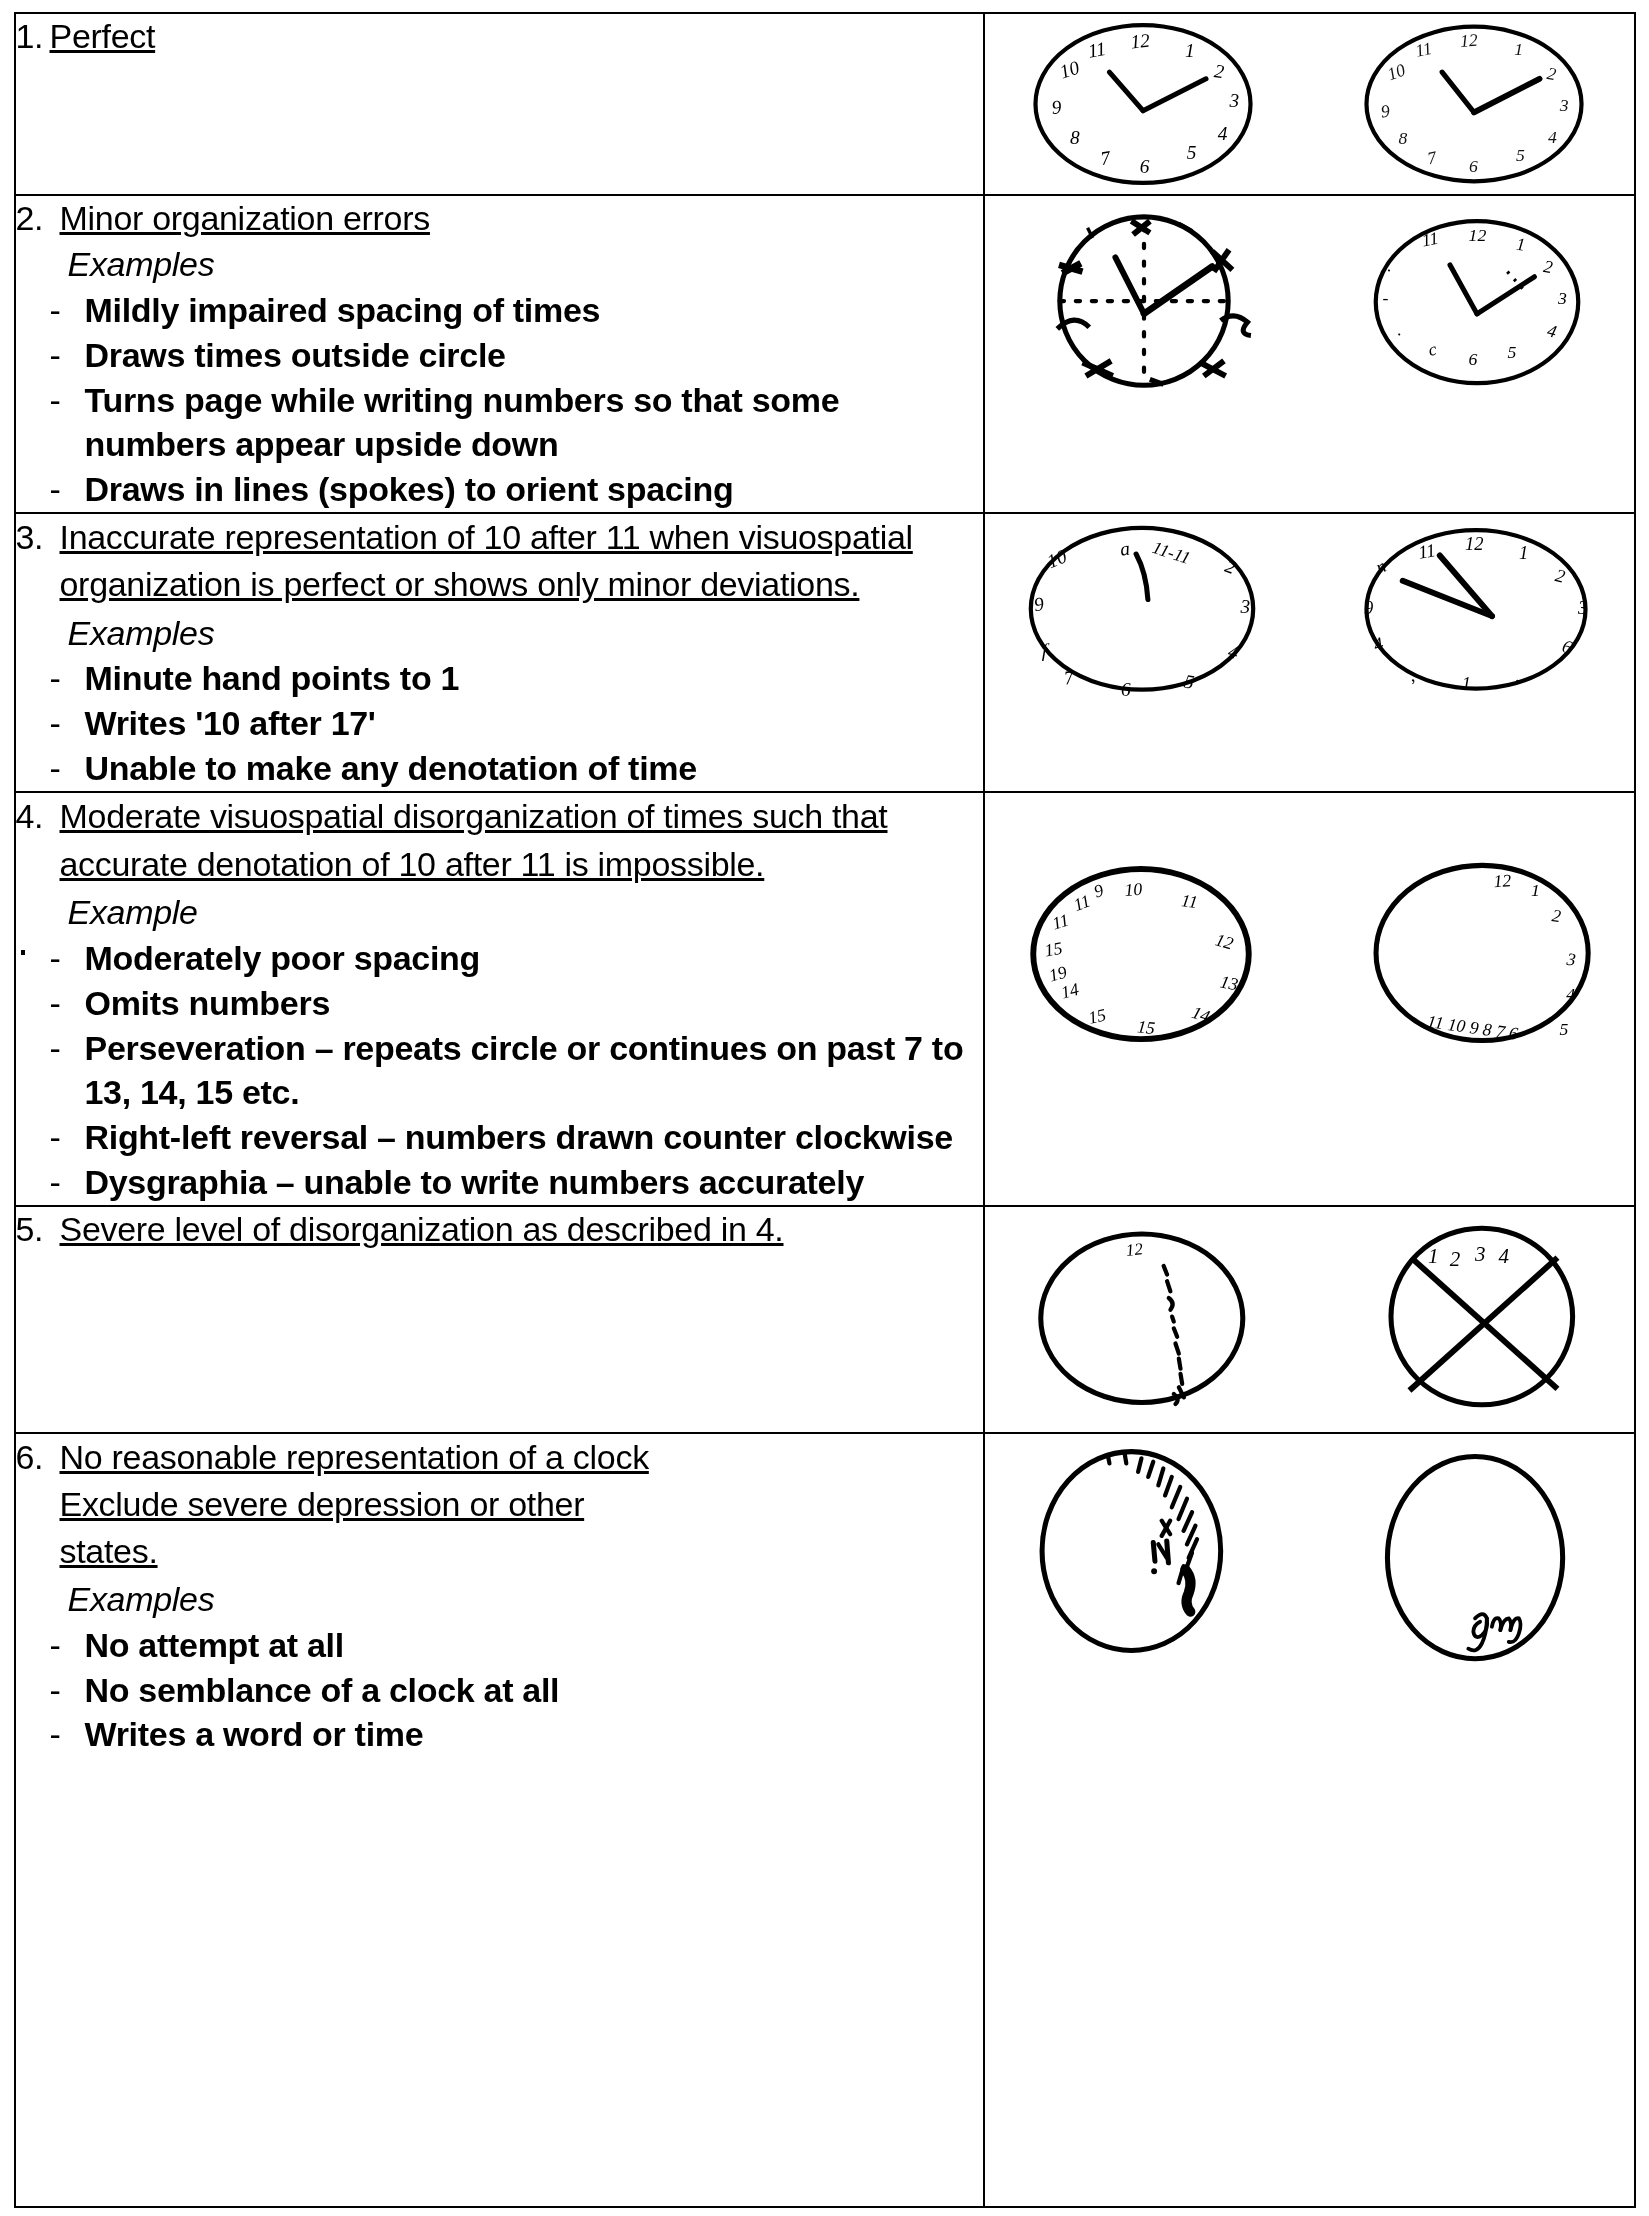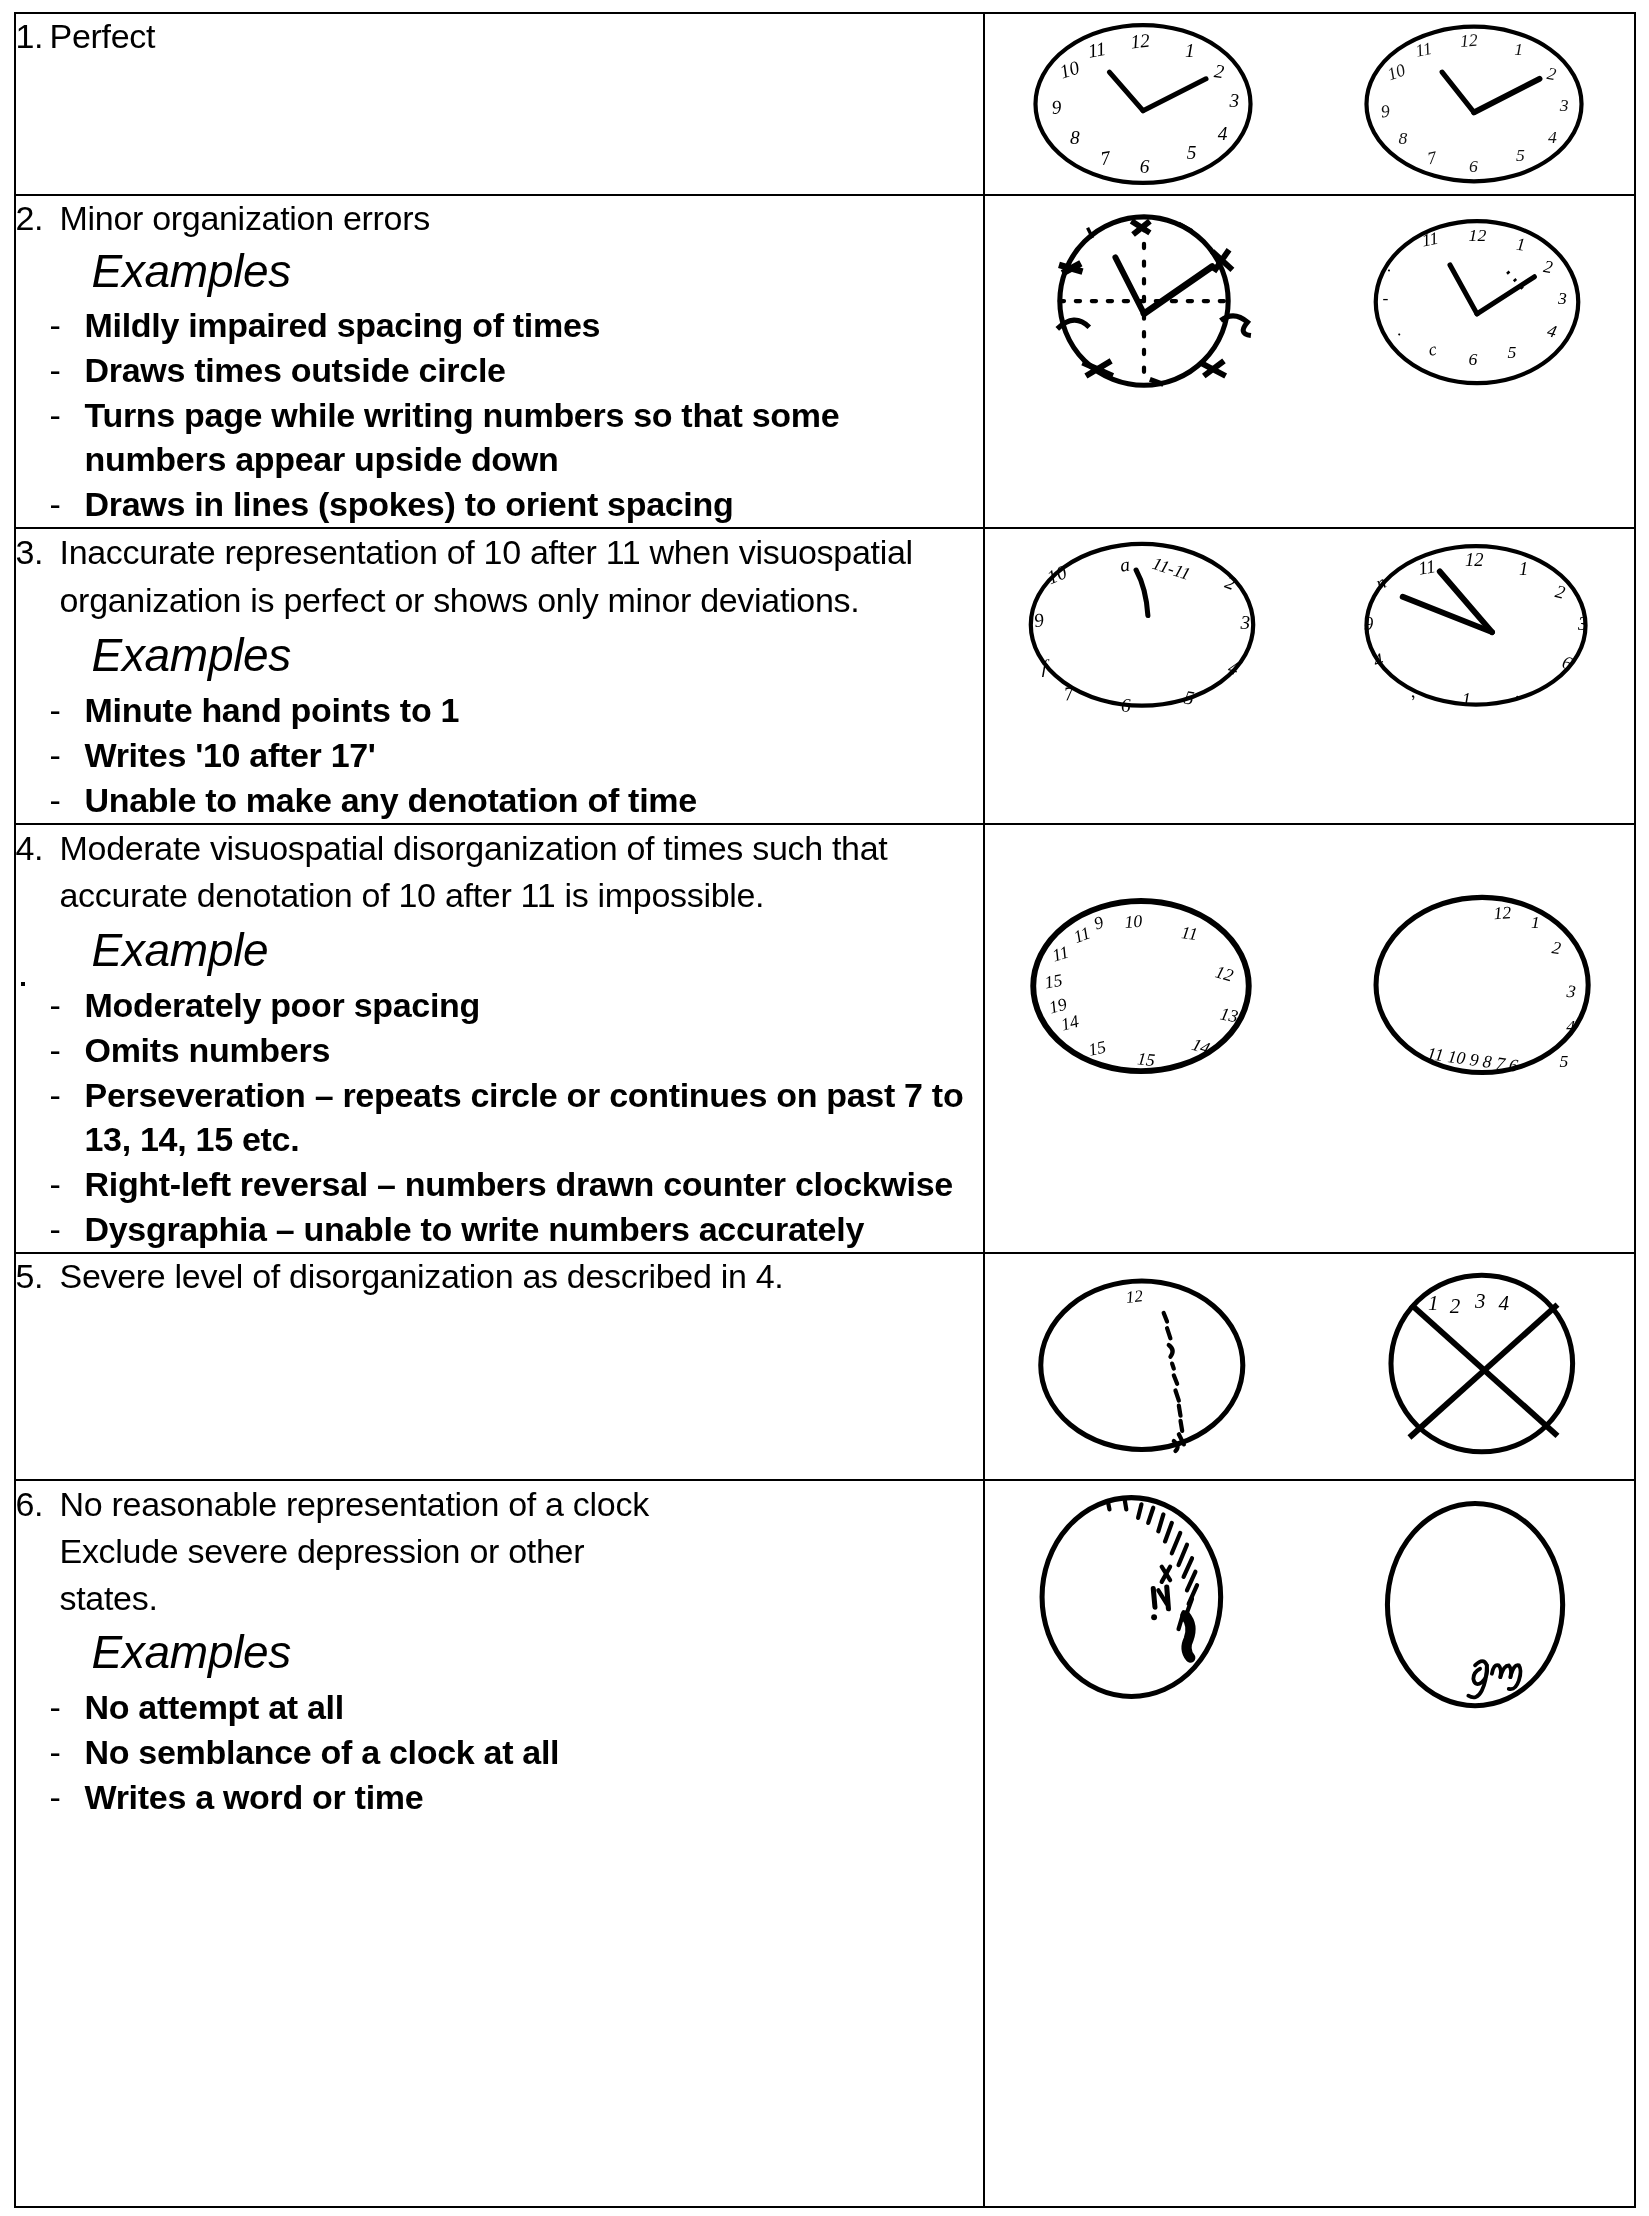--- a/index.html
+++ b/index.html
@@ -47,27 +47,27 @@
     font-size: 34px;
     line-height: 1.30;
     letter-spacing: -0.3px;
   }
   .crit-num {
     flex: 0 0 auto;
     min-width: 44px;
     padding-right: 5px;
   }
   .crit-num.tight { min-width: 34px; }
-  .crit-text { flex: 1 1 auto; }
+  .crit-text { flex: 1 1 auto; text-decoration: underline; }
 
   .examples-label {
     font-style: italic;
-    font-size: 46px;
+    font-size: 34px;
     line-height: 1.30;
-    margin-left: 76px;
+    margin-left: 52px;
     margin-top: 1.7px;
     letter-spacing: -0.3px;
   }
 
   ul.ex-list {
     list-style: none;
     margin: 1.7px 0 0 0;
     padding: 0;
     font-size: 34px;
     line-height: 1.30;

